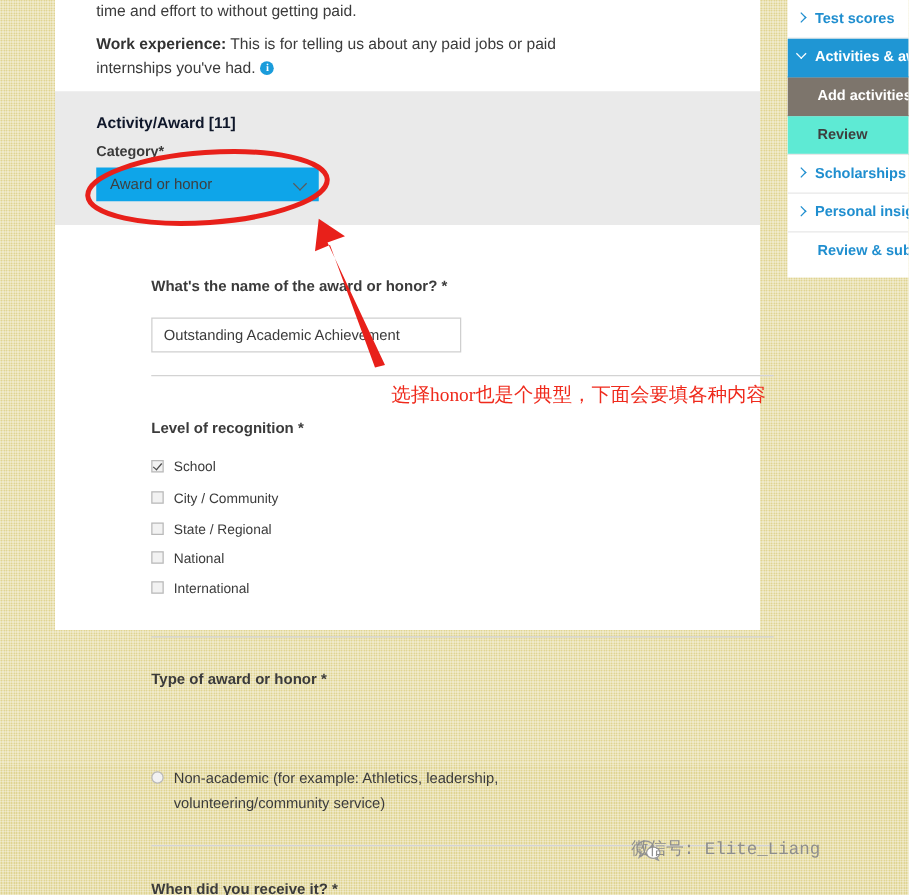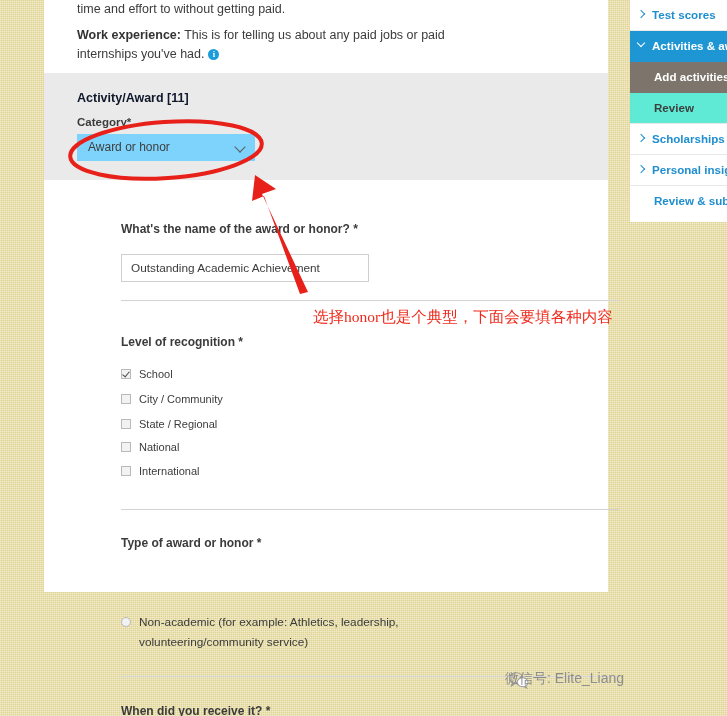--- a/index.html
+++ b/index.html
@@ -17,21 +17,21 @@
     position: absolute; inset: 0;
     width: 727px; height: 716px;
     background:
       repeating-linear-gradient(0deg, rgba(255,255,255,.30) 0 1px, rgba(0,0,0,0) 1px 2px),
       repeating-linear-gradient(90deg, rgba(255,255,255,.30) 0 1px, rgba(0,0,0,0) 1px 2px),
       #e0d492;
   }
   #content-wrap {
     position: absolute;
     left: 44px; top: 0;
-    width: 564px; height: 592px;
+    width: 564px; height: 504px;
     background: #ffffff;
   }
   
   .intro {
     position: absolute;
     left: 33px; top: 0;
     width: 420px;
     color: #3b3b3b;
     font-size: 12.5px;
     line-height: 19px;
@@ -71,21 +71,21 @@
     position: absolute;
     left: 33px; top: 43px;
     font-size: 11.5px;
     font-weight: bold;
     color: #3b3b3b;
   }
   .select-box {
     position: absolute;
     left: 33px; top: 61px;
     width: 178px; height: 27px;
-    background: #7dd3fc;
+    background: #0ea5e9;
     border: none;
     box-sizing: border-box;
   }
   .select-box .sel-text {
     position: absolute;
     left: 11px; top: 6px;
     font-size: 12px;
     color: #3e3e3e;
   }
   .chev {
@@ -262,21 +262,21 @@
     line-height: 26px;
     font-family: Liberation Serif, serif;
   }
   
   .watermark {
     position: absolute;
     left: 505px; top: 670px;
     font-size: 14px;
     color: #8d8d8d;
     white-space: nowrap;
-    font-family: Liberation Sans, sans-serif;
+    font-family: Liberation Mono, monospace;
   }
   .wm-icon {
     position: absolute;
     left: 508px; top: 671px;
     width: 22px; height: 18px;
   }
 </style>
 </head>
 <body>
 

